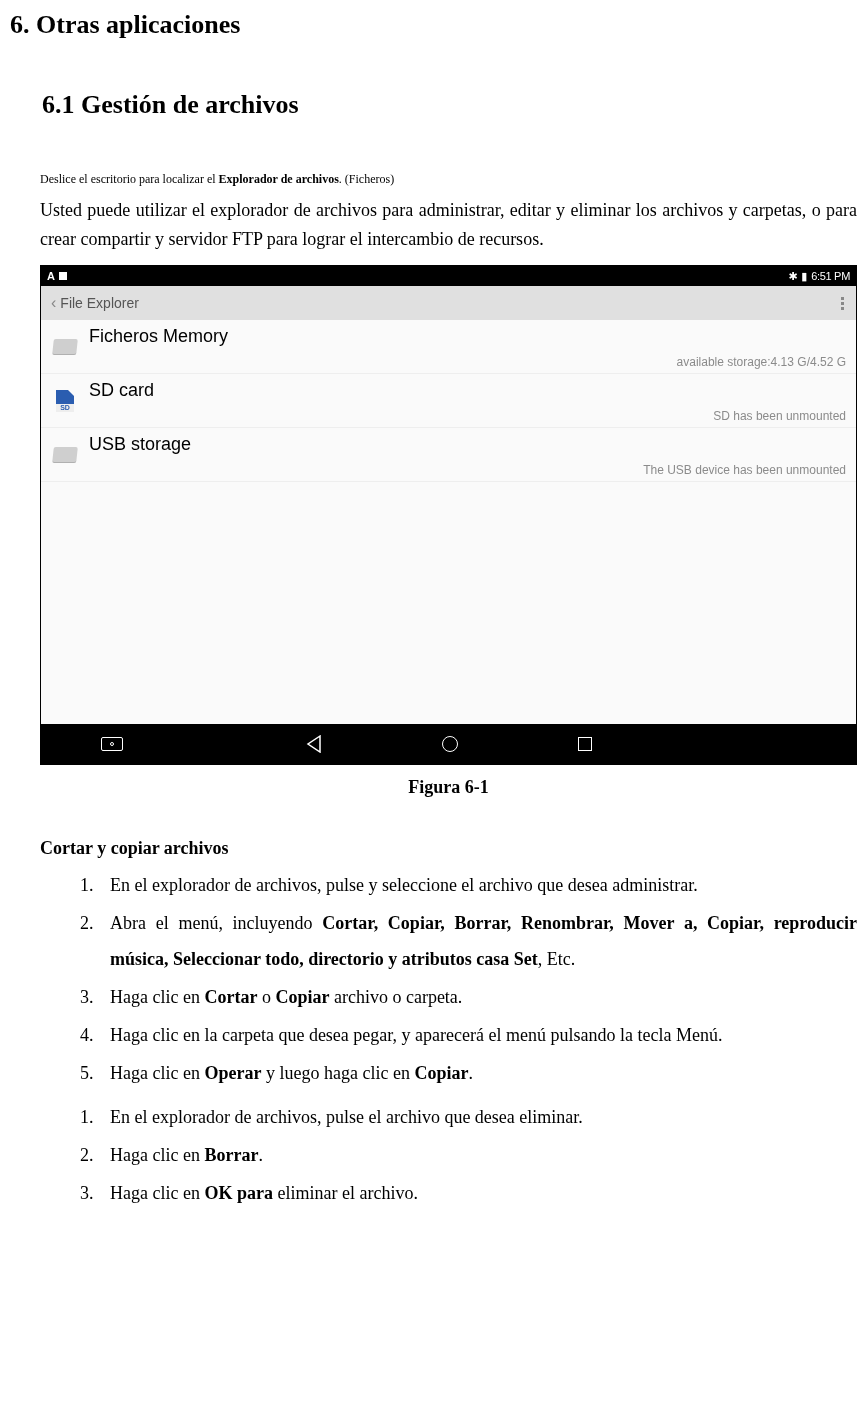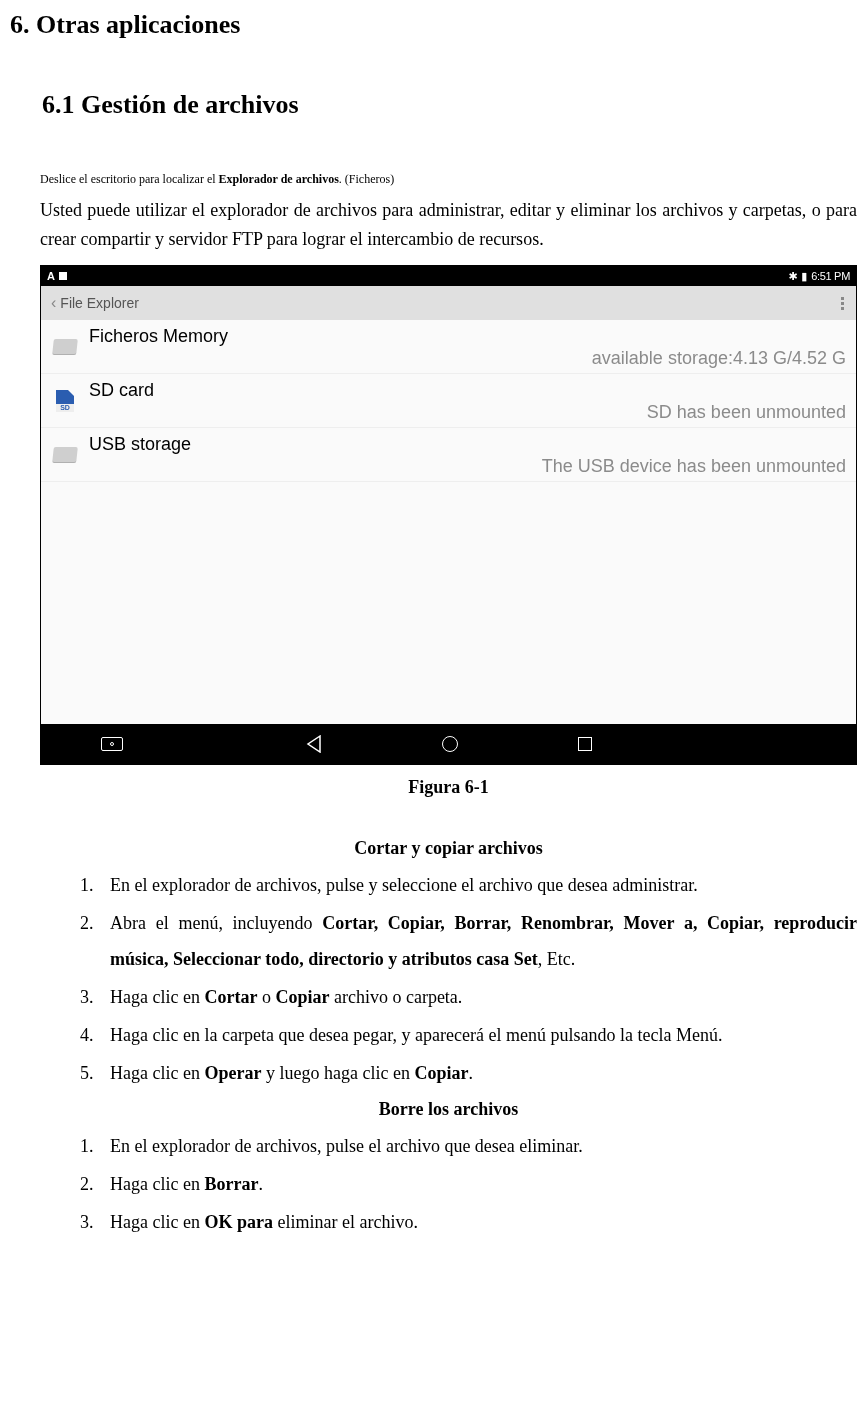--- a/index.html
+++ b/index.html
@@ -105,21 +105,21 @@
     .list-item .name {
       font-size: 18px;
       color: #000;
       align-self: flex-start;
       margin-top: 6px;
     }
     .list-item .sub {
       position: absolute;
       right: 10px;
       bottom: 4px;
-      font-size: 18px;
+      font-size: 12px;
       color: #8b8b8b;
       margin-top: 12px;
     }
     .icon-box { width: 28px; height: 20px; display: flex; align-items: center; justify-content: center; }
     .folder-shape { width: 24px; height: 16px; background: #cfcfcf; transform: skew(-6deg, 0deg); border-radius: 2px; position: relative; box-shadow: inset 0 -1px 0 rgba(0,0,0,0.15); }
     .sd-shape { width: 18px; height: 22px; background: #2a5db0; position: relative; }
     .sd-shape::before { content: ''; position: absolute; top: 0; right: 0; border-top: 6px solid #fafafa; border-left: 6px solid transparent; }
     .sd-shape .sd-label { position: absolute; bottom: 0; left: 0; right: 0; background: #eee; color: #2a5db0; font-size: 7px; font-weight: bold; text-align: center; line-height: 8px; }
 
     .nav-bar {
@@ -154,21 +154,20 @@
       line-height: 2.0;
       margin: 8px 0;
       text-align: justify;
     }
     ol li { padding-left: 12px; margin-bottom: 2px; }
     .subhead-inline {
       font-weight: bold;
       font-size: 18px;
       margin-top: 6px;
       margin-bottom: 4px;
-      text-align: center;
     }
   </style>
 </head>
 <body>
 
 <h1 data-name="heading-6">6. Otras aplicaciones</h1>
 <h2 data-name="heading-6-1">6.1 Gestión de archivos</h2>
 
 <div class="content">
   <p class="para" data-name="para-deslice">
@@ -242,19 +241,18 @@
 
   <div class="subhead-inline" data-name="subhead-cortar">Cortar y copiar archivos</div>
   <ol data-name="list-cortar">
     <li data-name="list-item"><span>En el explorador de archivos, pulse y seleccione el archivo que desea administrar.</span></li>
     <li data-name="list-item"><span>Abra el menú, incluyendo </span><b>Cortar, Copiar, Borrar, Renombrar, Mover a, Copiar, reproducir música, Seleccionar todo, directorio y atributos casa Set</b><span>, Etc.</span></li>
     <li data-name="list-item"><span>Haga clic en </span><b>Cortar</b><span> o </span><b>Copiar</b><span> archivo o carpeta.</span></li>
     <li data-name="list-item"><span>Haga clic en la carpeta que desea pegar, y aparecerá el menú pulsando la tecla Menú.</span></li>
     <li data-name="list-item"><span>Haga clic en </span><b>Operar</b><span> y luego haga clic en </span><b>Copiar</b><span>.</span></li>
   </ol>
 
-  <div class="subhead-inline" data-name="subhead-borre">Borre los archivos</div>
   <ol data-name="list-borre">
     <li data-name="list-item"><span>En el explorador de archivos, pulse el archivo que desea eliminar.</span></li>
     <li data-name="list-item"><span>Haga clic en </span><b>Borrar</b><span>.</span></li>
     <li data-name="list-item"><span>Haga clic en </span><b>OK para</b><span> eliminar el archivo.</span></li>
   </ol>
 </div>
 
 </body></html>

